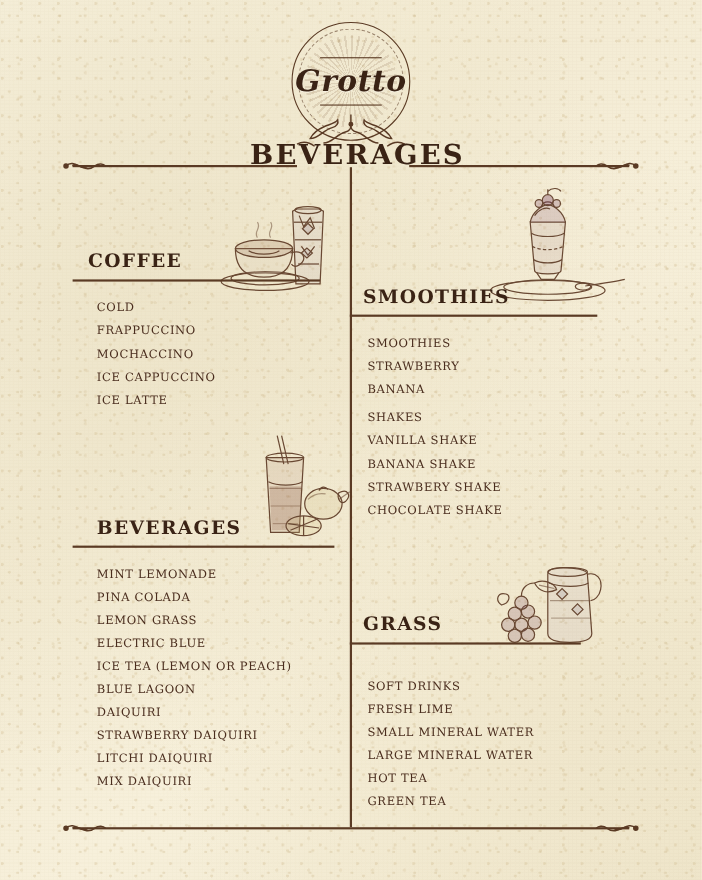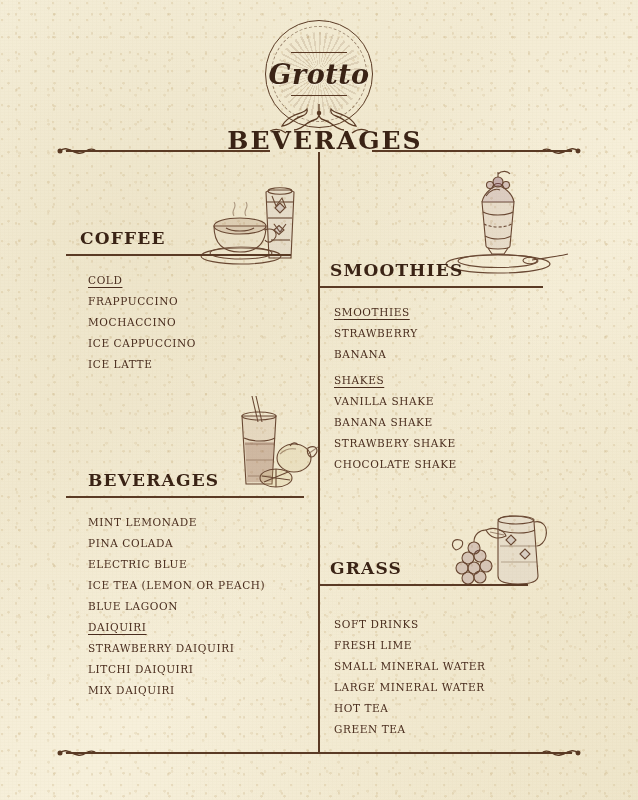--- a/index.html
+++ b/index.html
@@ -168,21 +168,20 @@
   .item {
     font-family: "DejaVu Serif", serif;
     font-size: 10.5px;
     letter-spacing: 0.6px;
     color: #4a2d1e;
     margin-bottom: 9px;
     text-transform: uppercase;
     white-space: nowrap;
   }
   .item.sub-head {
-    text-decoration: underline;
     text-underline-offset: 2.5px;
   }
   .items { margin-top: 12px; }
 
   
   .illus {
     position: absolute;
     opacity: 0.92;
   }
   svg { display: block; }
@@ -377,20 +376,21 @@
   </div>
 
   <div class="section" style="left:80px; top:470px; width:225px;">
     <div class="section-head" style="padding-left:8px;">BEVERAGES</div>
     <div class="head-rule-wrap">
       <div class="head-rule" style="left:-14px; width:238px;"></div>
     </div>
     <div class="items" style="padding-left:8px;">
       <div class="item">MINT LEMONADE</div>
       <div class="item">PINA COLADA</div>
+      <div class="item">LEMON GRASS</div>
       <div class="item">ELECTRIC BLUE</div>
       <div class="item">ICE TEA (LEMON OR PEACH)</div>
       <div class="item">BLUE LAGOON</div>
       <div class="item sub-head">DAIQUIRI</div>
       <div class="item">STRAWBERRY DAIQUIRI</div>
       <div class="item">LITCHI DAIQUIRI</div>
       <div class="item">MIX DAIQUIRI</div>
     </div>
   </div>
 

